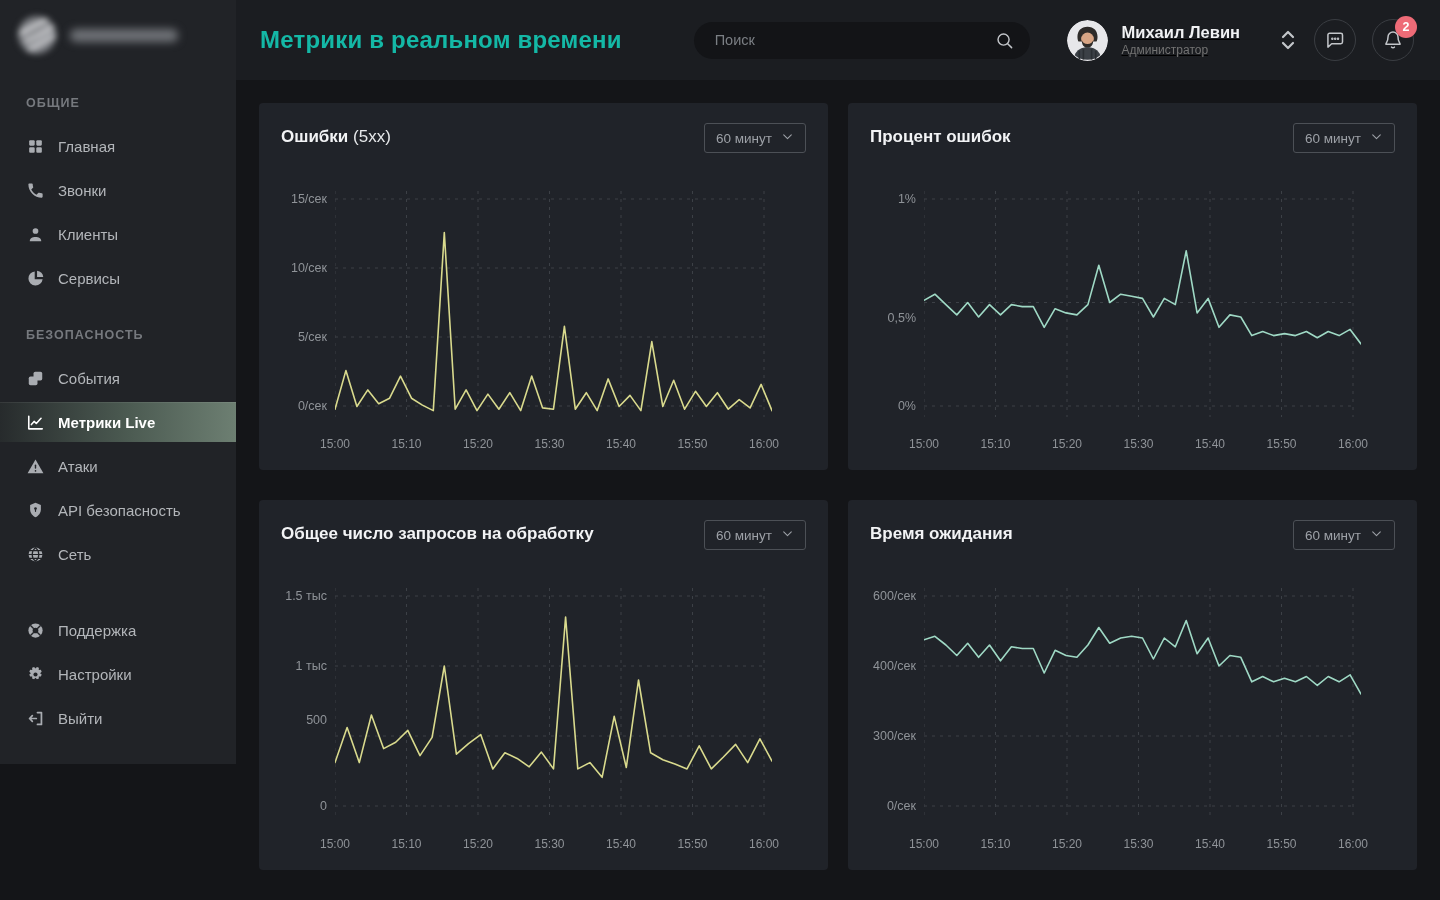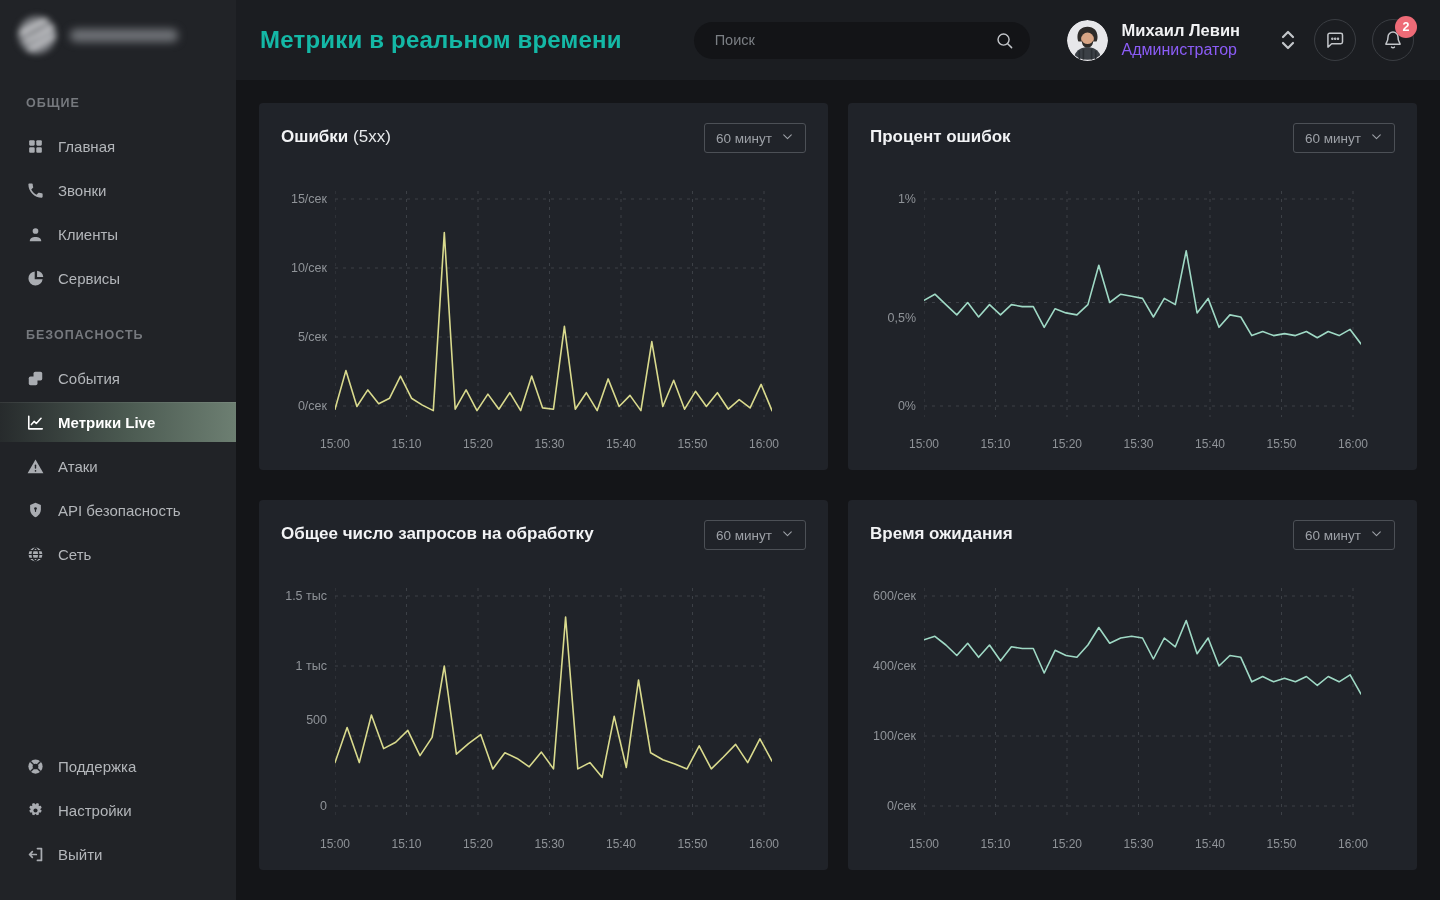--- a/index.html
+++ b/index.html
@@ -1,21 +1,21 @@
 <!DOCTYPE html>
 <html lang="ru"><head>
 <meta charset="utf-8">
 <style>
   * { margin:0; padding:0; box-sizing:border-box; }
   html,body { width:1440px; height:900px; overflow:hidden; background:#141518;
               font-family:"Liberation Sans", sans-serif; }
   .shell { display:flex; width:1440px; height:900px; }
 
   
-  .sidebar { width:236px; min-width:236px; height:900px; background:#212327;
+  .sidebar { width:236px; min-width:236px; height:764px; background:#212327;
              display:flex; flex-direction:column; }
   .logo { display:flex; align-items:center; gap:14px; padding:16px 0 14px 18px; }
   .logo-mark { width:38px; height:38px; border-radius:50%;
                background:linear-gradient(135deg,#8e9094 0%,#6d6f74 45%,#929499 60%,#5f6166 100%);
                filter:blur(3px); position:relative; overflow:hidden; }
   .logo-mark::after { content:""; position:absolute; left:4px; top:16px; width:34px; height:4px;
                background:#d8d9db; transform:rotate(-28deg); box-shadow:0 9px 0 #cfd0d3, 0 -9px 0 #e3e4e6; }
   .logo-text { width:108px; height:13px; border-radius:6px; background:#6f7277; filter:blur(4px); }
 
   .nav { padding-top:28px; }
@@ -46,23 +46,23 @@
   .search-wrap { position:relative; margin-left:72px; }
   .search-input { width:336px; height:37px; background:#131417; border:none; border-radius:19px;
                   padding:0 44px 0 21px; color:#d6d8da; font-size:14.5px; outline:none;
                   font-family:"Liberation Sans", sans-serif; }
   .search-input::placeholder { color:#7b7f84; }
   .search-ic { position:absolute; right:16px; top:9px; width:19px; height:19px; }
   .search-ic svg, .round-btn svg, .unfold svg { stroke:#c3c6ca; fill:none; stroke-width:1.8;
                   stroke-linecap:round; stroke-linejoin:round; width:100%; height:100%; }
   .user-cluster { margin-left:auto; display:flex; align-items:center; }
   .avatar { width:41px; height:41px; border-radius:50%; overflow:hidden; cursor:pointer; flex:none; }
-  .user-meta { margin-left:14px; line-height:1.25; }
+  .user-meta { margin-left:14px; line-height:1.25;text-decoration:underline; }
   .user-name { color:#f0f1f3; font-size:16.5px; font-weight:700; }
-  .user-role { color:#8b5cf6; font-size:16px; }
+  .user-role { color:#737373; font-size:12px; }
   .unfold { width:20px; height:26px; margin-left:38px; cursor:pointer; }
   .round-btn { width:42px; height:42px; border-radius:50%; border:1px solid #3a3d42; background:transparent;
                margin-left:16px; position:relative; cursor:pointer; padding:10px; }
   .badge { position:absolute; top:-4px; right:-4px; min-width:22px; height:22px; border-radius:11px;
            background:#ee6b77; color:#fff; font-size:12.5px; font-weight:700;
            display:flex; align-items:center; justify-content:center; }
 
   
   .main { flex:1; background:#141518; padding:23px 23px 16px 23px;
           display:grid; grid-template-columns:1fr 1fr; grid-template-rows:367px 370px;
@@ -414,21 +414,21 @@
               <line x1="357.5" y1="18" x2="357.5" y2="247" stroke="#3c4046" stroke-width="1" stroke-dasharray="3 5"></line>
               <line x1="429" y1="18" x2="429" y2="247" stroke="#3c4046" stroke-width="1" stroke-dasharray="3 5"></line>
               <line x1="0" y1="26" x2="429" y2="26" stroke="#3c4046" stroke-width="1" stroke-dasharray="3 5"></line>
               <line x1="0" y1="96.00000000000001" x2="429" y2="96.00000000000001" stroke="#3c4046" stroke-width="1" stroke-dasharray="3 5"></line>
               <line x1="0" y1="166.00000000000003" x2="429" y2="166.00000000000003" stroke="#3c4046" stroke-width="1" stroke-dasharray="3 5"></line>
               <line x1="0" y1="236" x2="429" y2="236" stroke="#3c4046" stroke-width="1" stroke-dasharray="3 5"></line>
               <polyline points="0.0,69.8 10.9,66.3 21.9,75.0 32.8,85.5 43.7,73.3 54.6,87.3 65.5,75.0 76.5,90.8 87.4,76.8 98.3,78.5 109.3,78.5 120.2,103.0 131.1,80.3 142.0,85.5 152.9,87.3 163.9,75.0 174.8,57.5 185.7,73.3 196.7,68.0 207.6,66.3 218.5,68.0 229.4,89.0 240.3,68.0 251.3,76.8 262.2,50.5 273.1,83.8 284.1,68.0 295.0,96.0 305.9,85.5 316.8,87.3 327.8,111.8 338.7,106.5 349.6,111.8 360.5,108.3 371.4,111.8 382.4,106.5 393.3,115.3 404.2,106.5 415.1,111.8 426.1,104.8 437.0,124.0" fill="none" stroke="#9fd9c5" stroke-width="1.6" stroke-linejoin="round" stroke-linecap="round"></polyline>
             </svg>
             <div class="ytick" style="top: 18px;">600/сек</div>
             <div class="ytick" style="top: 88px;">400/сек</div>
-            <div class="ytick" style="top: 158px;">100/сек</div>
+            <div class="ytick" style="top: 158px;">300/сек</div>
             <div class="ytick" style="top: 228px;">0/сек</div>
             <div class="xtick" style="left: 26px; top: 267px;">15:00</div>
             <div class="xtick" style="left: 97.5px; top: 267px;">15:10</div>
             <div class="xtick" style="left: 169px; top: 267px;">15:20</div>
             <div class="xtick" style="left: 240.5px; top: 267px;">15:30</div>
             <div class="xtick" style="left: 312px; top: 267px;">15:40</div>
             <div class="xtick" style="left: 383.5px; top: 267px;">15:50</div>
             <div class="xtick" style="left: 455px; top: 267px;">16:00</div>
           </div>
       </section>

